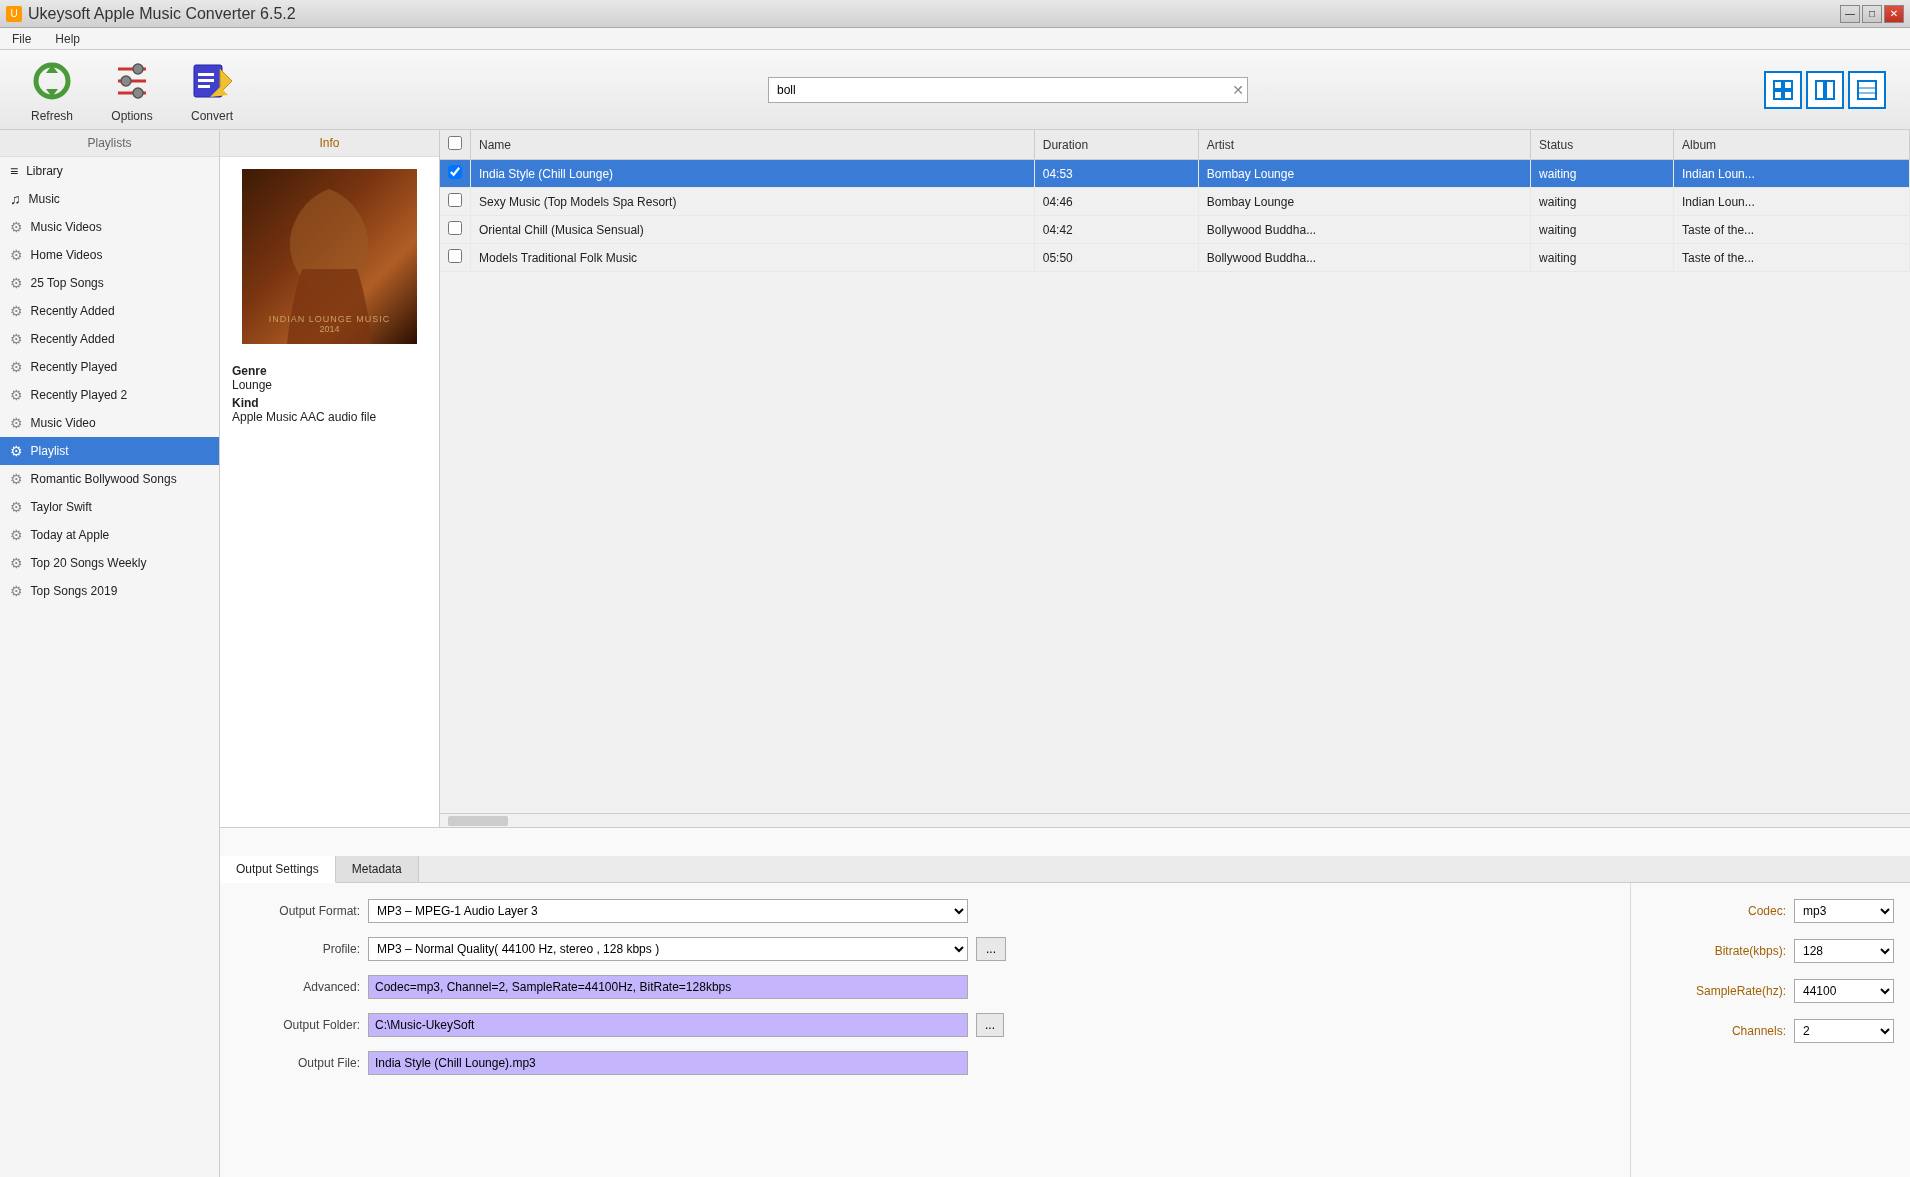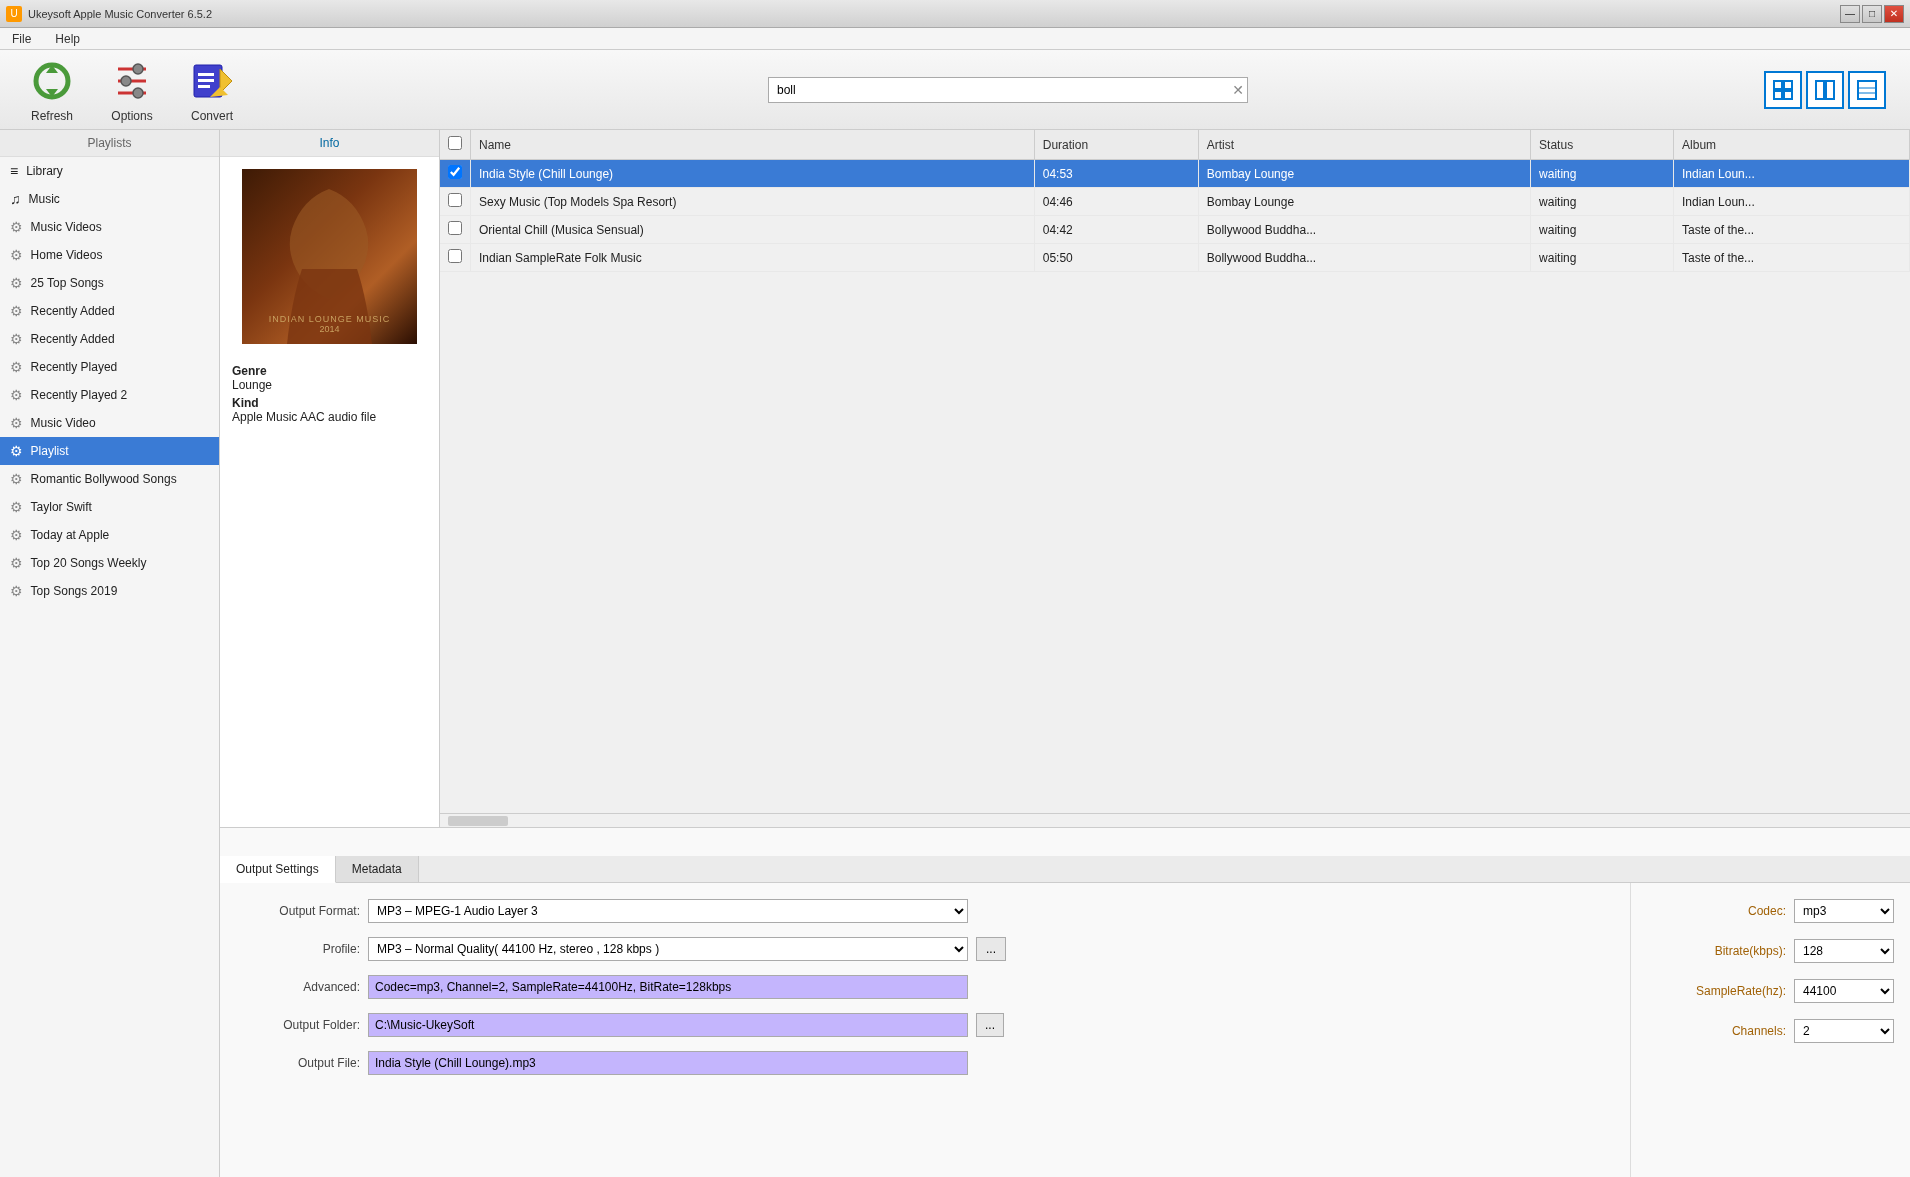--- a/index.html
+++ b/index.html
@@ -2,21 +2,21 @@
 <html><head>
   <meta charset="utf-8">
   <style>
     * { box-sizing: border-box; margin: 0; padding: 0; }
     body { font-family: 'Segoe UI', Tahoma, Geneva, Verdana, sans-serif; font-size: 12px; background: #f0f0f0; color: #222; overflow: hidden; width: 1910px; height: 1177px; }
 
     
     .title-bar { background: linear-gradient(to bottom, #e8e8e8, #d0d0d0); border-bottom: 1px solid #aaa; display: flex; align-items: center; justify-content: space-between; padding: 4px 6px; height: 28px; }
     .title-bar-left { display: flex; align-items: center; gap: 6px; }
     .title-bar-icon { width: 16px; height: 16px; background: #f90; border-radius: 2px; display: flex; align-items: center; justify-content: center; font-size: 10px; color: white; }
-    .title-bar-title { font-size: 11px; color: #333; }
+    .title-bar-title { font-size: 16px; color: #333; }
     .title-bar-controls { display: flex; gap: 2px; }
     .title-btn { width: 20px; height: 18px; background: linear-gradient(to bottom, #e0e0e0, #c8c8c8); border: 1px solid #888; cursor: pointer; display: flex; align-items: center; justify-content: center; font-size: 10px; }
     .title-btn:last-child { background: linear-gradient(to bottom, #e05040, #c03020); color: white; }
 
     
     .menu-bar { background: #f5f5f5; border-bottom: 1px solid #ccc; display: flex; align-items: center; padding: 2px 8px; height: 22px; gap: 16px; }
     .menu-item { font-size: 12px; color: #333; cursor: pointer; padding: 2px 4px; }
 
     
     .toolbar { background: linear-gradient(to bottom, #f8f8f8, #e8e8e8); border-bottom: 1px solid #ccc; display: flex; align-items: center; padding: 4px 12px; height: 80px; gap: 0; }
@@ -47,21 +47,21 @@
     .sidebar-item.active .gear-icon { color: white; }
 
     
     .content { flex: 1; display: flex; flex-direction: column; overflow: hidden; }
 
     
     .content-top { display: flex; flex: 1; overflow: hidden; }
 
     
     .info-panel { width: 220px; flex-shrink: 0; border-right: 1px solid #ccc; display: flex; flex-direction: column; background: white; }
-    .info-header { text-align: center; padding: 6px; font-size: 12px; color: #0369a1; border-bottom: 1px solid #ddd; background: #ebebeb; }
+    .info-header { text-align: center; padding: 6px; font-size: 12px; color: #a16207; border-bottom: 1px solid #ddd; background: #ebebeb; }
     .info-image { width: 175px; height: 175px; margin: 12px auto; display: block; background: #8b4513; position: relative; overflow: hidden; }
     .info-image-inner { width: 100%; height: 100%; background: linear-gradient(135deg, #5a2d0c 0%, #8b4513 30%, #c17840 60%, #8b4513 80%, #3a1505 100%); display: flex; flex-direction: column; justify-content: flex-end; align-items: center; padding-bottom: 4px; border-radius: 17px; }
     .info-details { padding: 8px 12px; font-size: 12px; }
     .info-detail-label { font-weight: bold; }
     .info-detail-value { margin-bottom: 4px; }
 
     
     .track-table-wrap { flex: 1; display: flex; flex-direction: column; overflow: hidden; justify-content: space-between; }
     .track-table { width: 100%; border-collapse: collapse; }
     .track-table thead tr { background: #ebebeb; border-bottom: 1px solid #ccc; }
@@ -326,21 +326,21 @@
               <tr>
                 <td class="checkbox-cell"><input type="checkbox" class="row-checkbox" style=""></td>
                 <td>Oriental Chill (Musica Sensual)</td>
                 <td>04:42</td>
                 <td>Bollywood Buddha...</td>
                 <td>waiting</td>
                 <td>Taste of the...</td>
               </tr>
               <tr>
                 <td class="checkbox-cell"><input type="checkbox" class="row-checkbox" style=""></td>
-                <td>Indian SampleRate Folk Music</td>
+                <td>Models Traditional Folk Music</td>
                 <td>05:50</td>
                 <td>Bollywood Buddha...</td>
                 <td>waiting</td>
                 <td>Taste of the...</td>
               </tr>
             </tbody>
           </table>
         </div>
 
         <div class="scrollbar-h">

